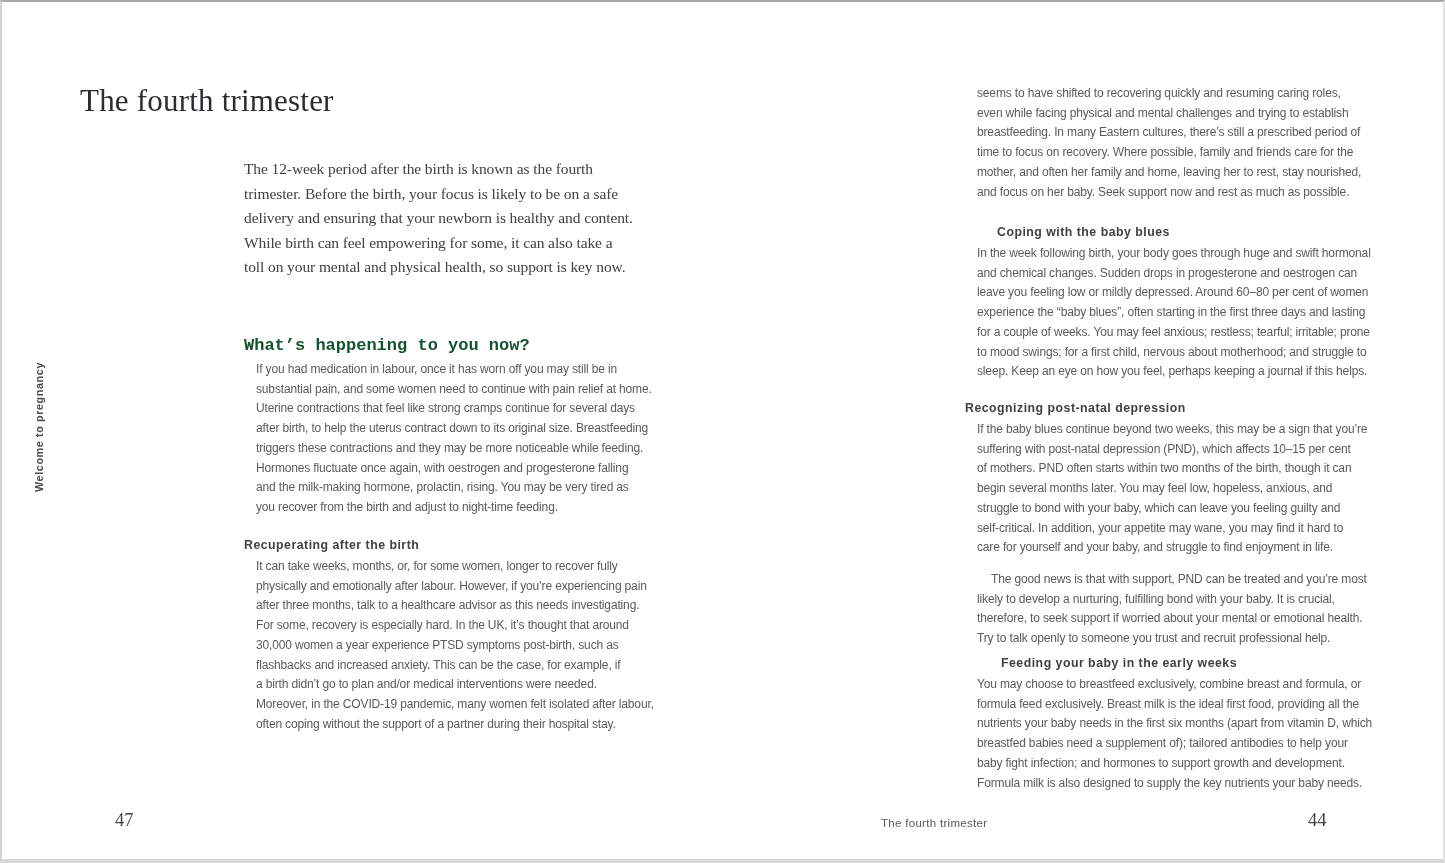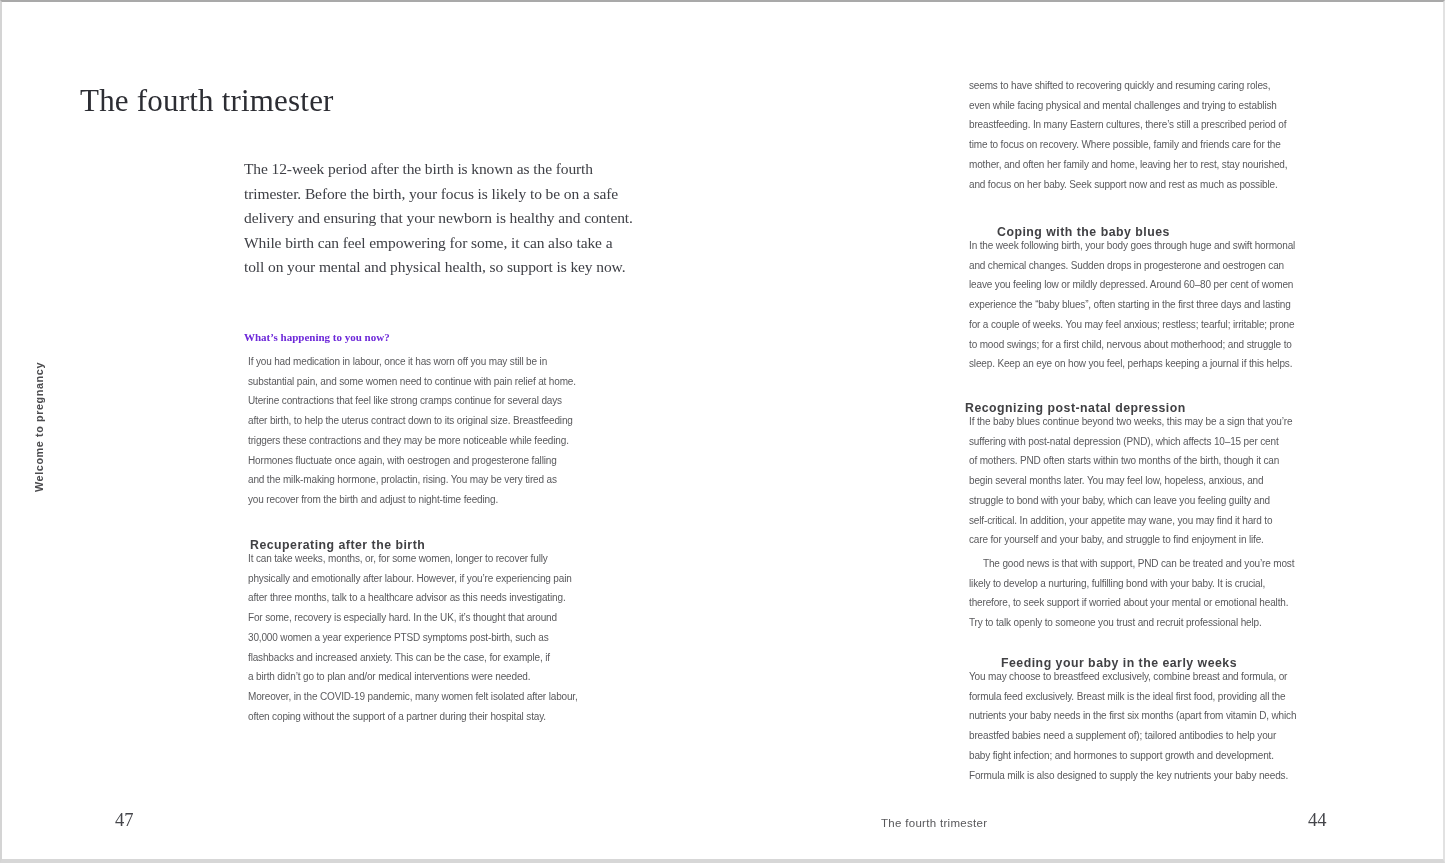--- a/index.html
+++ b/index.html
@@ -27,36 +27,36 @@
     transform:rotate(-90deg); transform-origin:0 0;
     font-size:10.8px; font-weight:700; letter-spacing:0.6px;
     color:#4c4c4f; white-space:nowrap;
   }
   #intro {
     position:absolute; left:242px; top:155px; width:470px;
     font-size:15.5px; line-height:24.6px; color:#3f4046;
     letter-spacing:-0.1px; white-space:pre-line;
   }
   .serif-h {
-    position:absolute; font-size:11px; font-weight:700; color:#6d28d9;
+    position:absolute; font-size:17px; font-weight:700; color:#14532d;font-family:Liberation Mono, monospace;
   }
   #wh-heading { left:242px; top:320px; }
   .sans-h {
     position:absolute; font-size:12.3px; font-weight:700;
     color:#414144; letter-spacing:0.5px;
   }
-  #recup-h  { left:248px; top:524px; }
+  #recup-h  { left:242px; top:524px; }
   #coping-h { left:963px; top:211px;margin-left:32px; }
   #pnd-h    { left:963px; top:387px; }
   #feed-h   { left:963px; top:642px;padding-left:36px; }
 
   .body-block { position:absolute; width:458px; }
   .body-par {
-    font-size:10px; line-height:19.7px; color:#5a5a5d;
-    letter-spacing:-0.15px; white-space:pre-line; margin:4px;
+    font-size:12px; line-height:19.7px; color:#5a5a5d;
+    letter-spacing:-0.15px; white-space:pre-line; margin:12px;
   }
   .indent { text-indent:14px; }
 
   #wh-body    { left:242px; top:346px; }
   #recup-body { left:242px; top:543px; }
   #cont-body  { left:963px; top:70px;  }
   #coping-body{ left:963px; top:230px; }
   #pnd-body   { left:963px; top:406px; }
   #feed-body  { left:963px; top:661px; }
 

